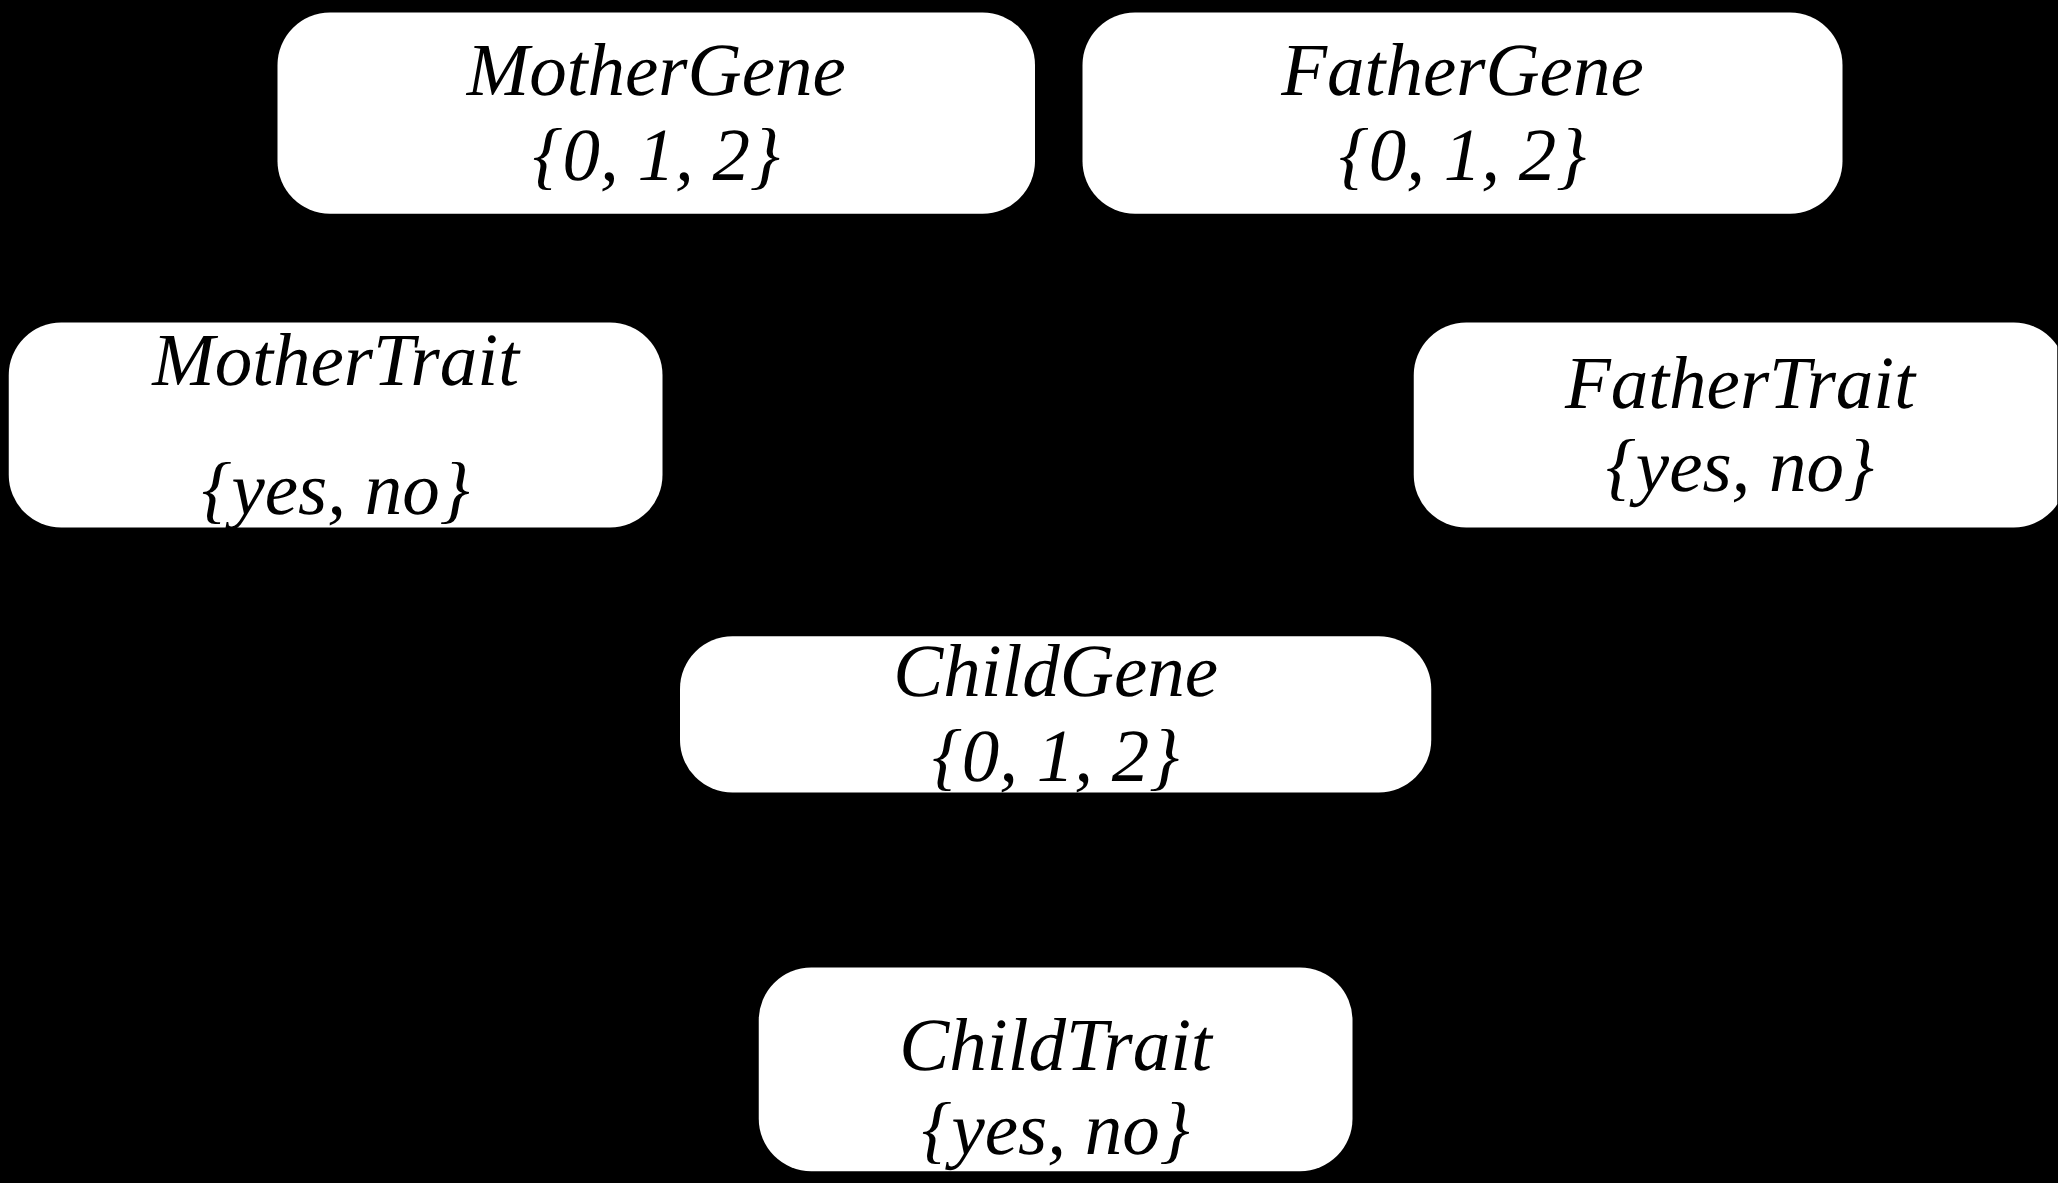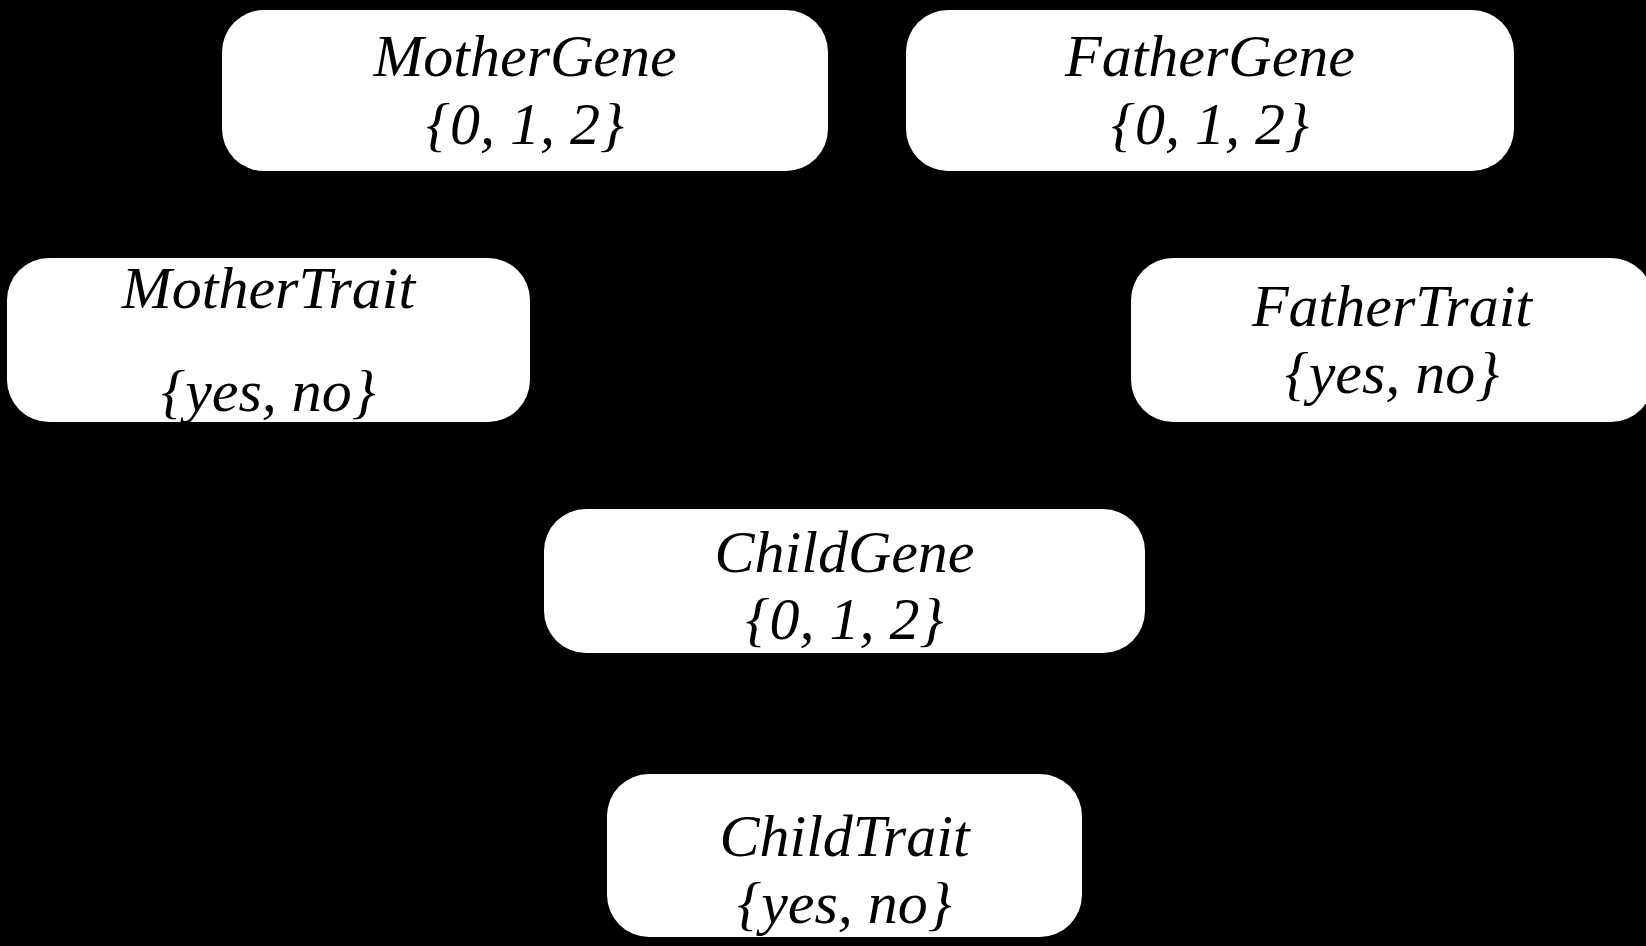--- a/index.html
+++ b/index.html
@@ -28,24 +28,24 @@
     font-style: italic;
     font-size: 60px;
     line-height: 1.12;
     white-space: nowrap;
   }
   .node-label, .node-domain {
     display: block;
   }
   
   .pos-mother-gene  { left: 222px;  top: 10px;  width: 606px; height: 161px; }
-  .pos-father-gene  { left: 866px;  top: 10px;  width: 608px; height: 161px; margin-left: 40px; }
+  .pos-father-gene  { left: 866px;  top: 10px;  width: 608px; height: 161px; }
   .pos-mother-trait { left: 7px;    top: 258px; width: 523px; height: 164px; gap: 36px; }
   .pos-father-trait { left: 1115px; top: 258px; width: 522px; height: 164px; margin-left: 16px; }
-  .pos-child-gene   { left: 544px;  top: 509px; width: 601px; height: 144px; justify-content: flex-end; }
+  .pos-child-gene   { left: 544px;  top: 509px; width: 601px; height: 125px; }
   .pos-child-trait  { left: 607px;  top: 774px; width: 475px; height: 163px; justify-content: flex-end; }
 </style>
 </head>
 <body>
 
 <div class="canvas">
 
   <div class="node pos-mother-gene">
     <span class="node-label">MotherGene</span>
     <span class="node-domain">{0, 1, 2}</span>

